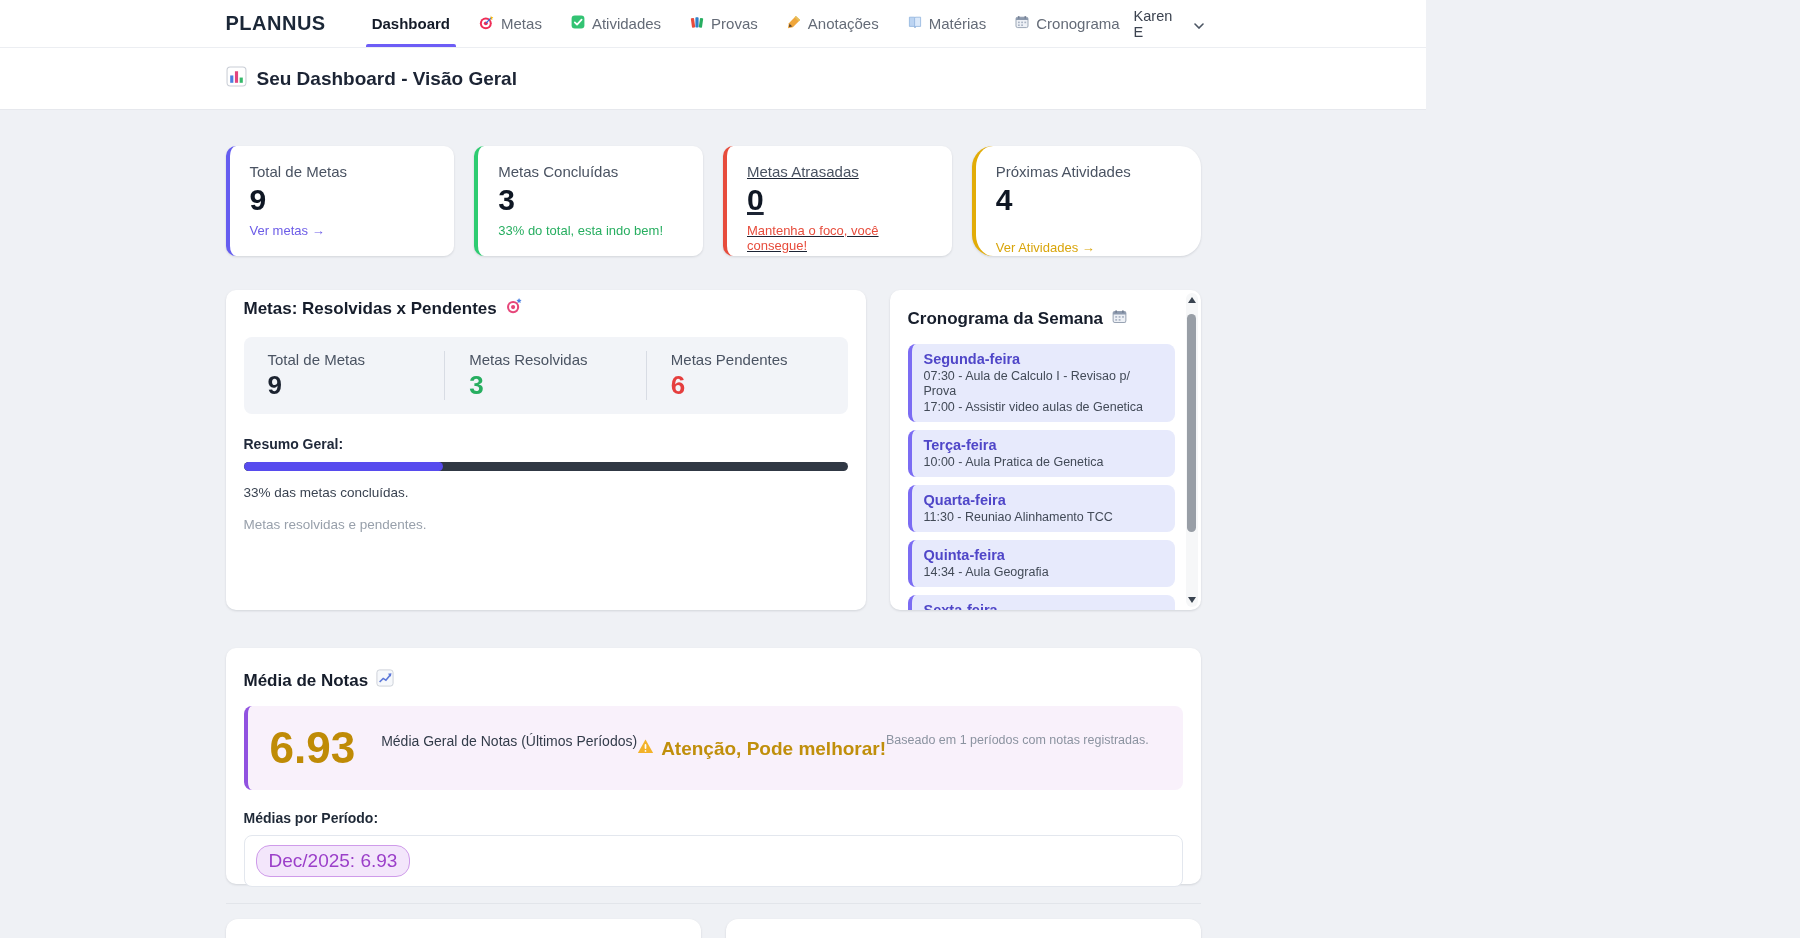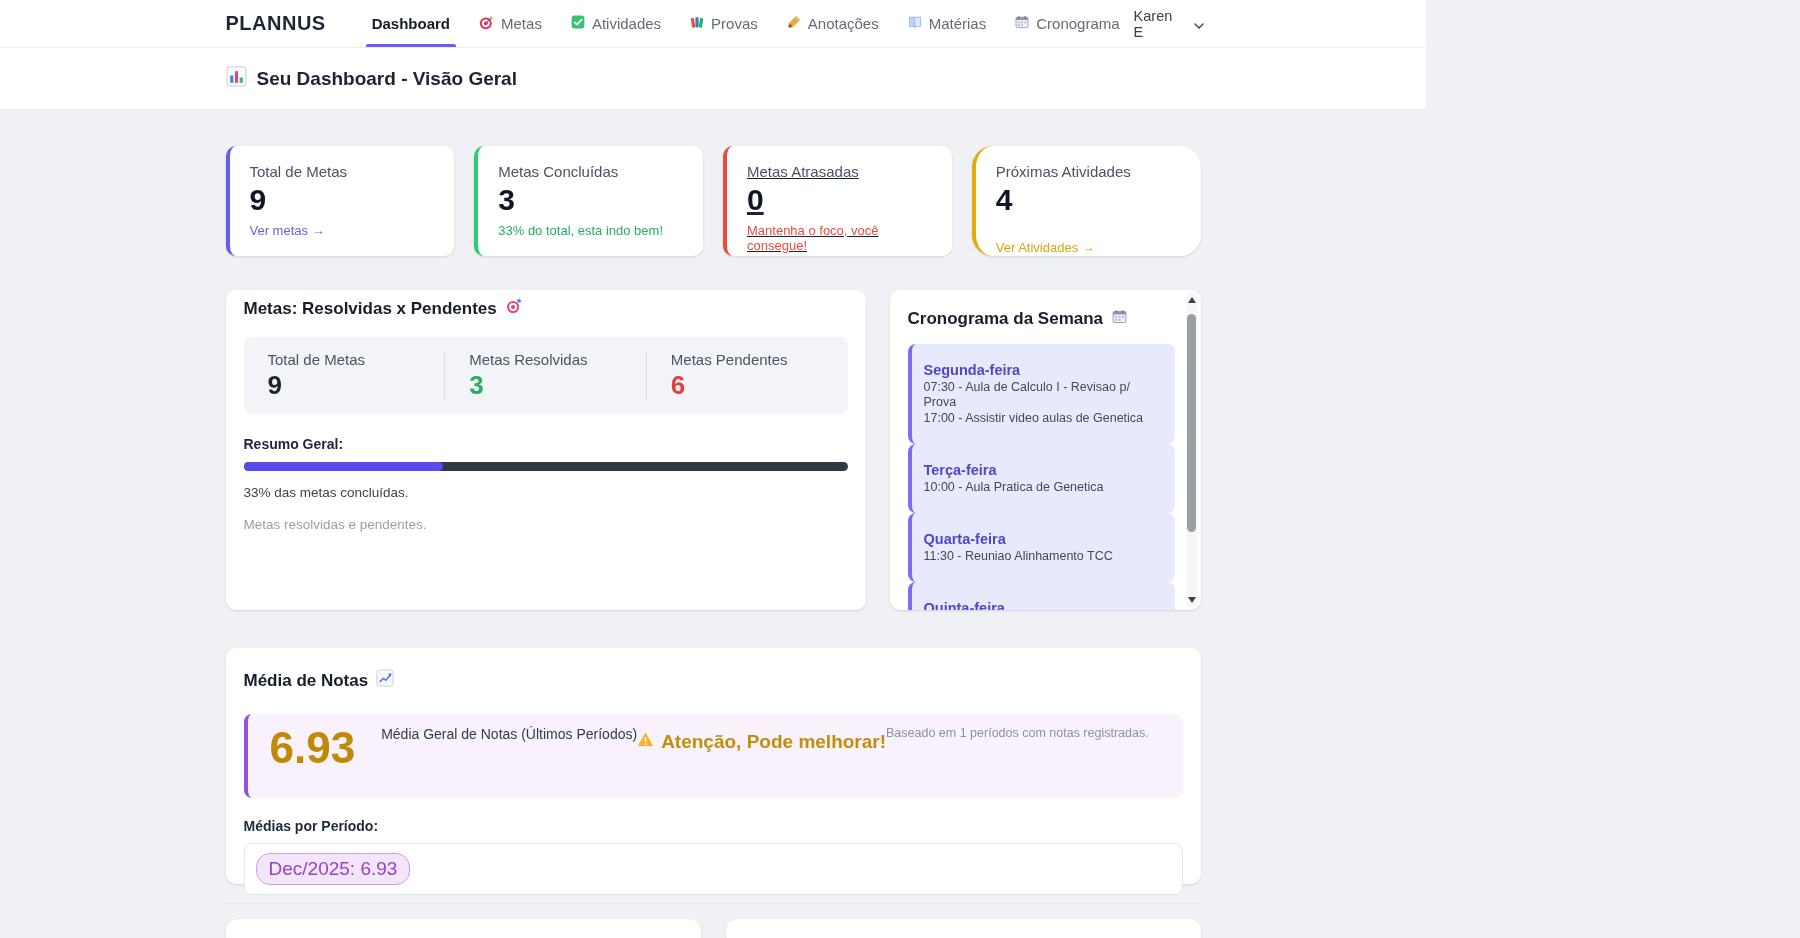--- a/index.html
+++ b/index.html
@@ -62,37 +62,37 @@
   .progress-track { margin-top:10px; height:9px; border-radius:6px; overflow:hidden; }
   .progress-fill { height:100%; border-radius:6px; }
   .progress-caption { margin-top:14px; font-size:13.5px; color:#3a4351; }
   .footnote { margin-top:17px; font-size:13.5px; color:#98a0ab; }
 
   
   .schedule-card { flex:1; height:320px; padding:18px 26px 0 18px; position:relative; overflow:hidden; }
   .day-list { margin-top:14px; }
   .day-item {
     background:#e7eafc; border-left:4px solid #7b6cf3; border-radius:8px;
-    padding:18px 12px; margin-bottom:0;
+    padding:7px 12px; margin-bottom:8px;
   }
   .day-name { font-size:14.5px; font-weight:700; color:#4f46c8; line-height:17px; }
   .day-event { font-size:12.5px; color:#424a57; line-height:15px; margin-top:1px; }
   .scrollbar { position:absolute; top:3px; bottom:3px; right:3px; width:12px; background:#f6f7f8; border-radius:6px; }
   .scroll-arrow { position:absolute; left:0; width:12px; height:14px; display:flex; align-items:center; justify-content:center; cursor:pointer; }
   .scroll-arrow.up { top:0; }
   .scroll-arrow.down { bottom:0; }
   .tri-up { width:0; height:0; border-left:4px solid transparent; border-right:4px solid transparent; border-bottom:6px solid #3a4450; }
   .tri-down { width:0; height:0; border-left:4px solid transparent; border-right:4px solid transparent; border-top:6px solid #3a4450; }
   .scroll-thumb { position:absolute; left:1.5px; top:21px; width:9px; height:218px; background:#989ea6; border-radius:5px; cursor:grab; }
 
   
   .grades-card { margin-top:38px; height:236px; padding:21px 18px; }
   .grade-panel {
-    margin-top:22px; background:#f9f1fb; border-left:4px solid #9152e0; border-radius:8px;
-    padding:12px 22px; display:flex; align-items:flex-start; gap:26px; height:84px;
+    margin-top:14px; background:#f9f1fb; border-left:4px solid #9152e0; border-radius:8px;
+    padding:12px 22px; display:flex; align-items:center; gap:26px; height:84px;
   }
   .grade-average { font-size:44px; font-weight:700; color:#bf8b06; line-height:1; }
   .grade-info { display:flex; flex-direction:row; justify-content:center; }
   .grade-line1 { font-size:14px; color:#333c4a; }
   .grade-status { display:flex; align-items:center; gap:7px; font-size:19px; font-weight:700; color:#c08f0b; margin:5px 0 4px; }
   .grade-line3 { font-size:12.5px; color:#8b93a0; }
   .period-label { margin-top:20px; font-size:14px; font-weight:700; color:#1f2937; }
   .period-box { margin-top:9px; border:1px solid #e3e7ee; border-radius:8px; padding:9px 11px; background:#fff; }
   .period-pill {
     display:inline-block; background:#f3e6fb; border:1px solid #cf9bea; color:#9b3fc9;

